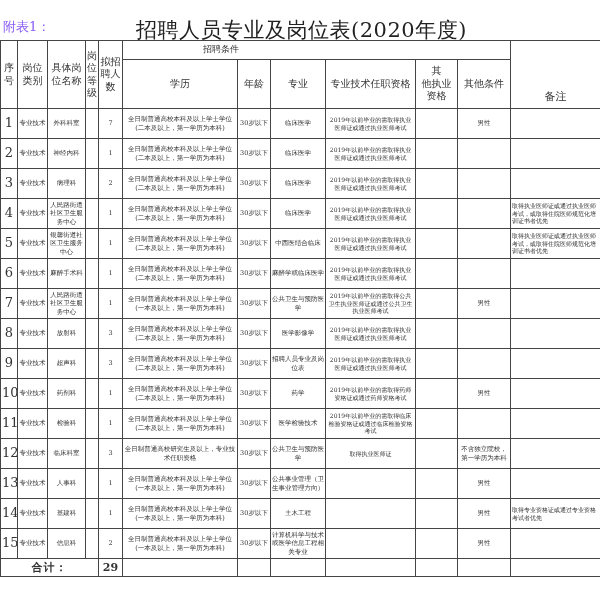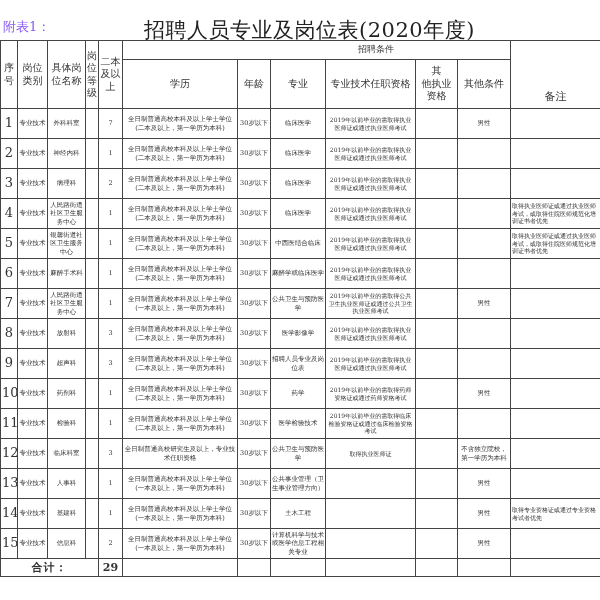--- a/index.html
+++ b/index.html
@@ -1,27 +1,27 @@
 <!DOCTYPE html>
 <html><head>
 <meta charset="utf-8">
 <style>
   html, body { margin:0; padding:0; background:#ffffff; }
   body { width:600px; height:600px; overflow:hidden; position:relative; font-family:"DejaVu Serif", "Liberation Serif", serif; color:#222; }
   .note { position:absolute; left:3px; top:18px; font-size:13px; color:#8b5cf6; }
-  .title { position:absolute; left:144px; top:16px; font-size:21px; color:#222; letter-spacing:0.5px; white-space:nowrap;text-align:right; }
+  .title { position:absolute; left:136px; top:16px; font-size:21px; color:#222; letter-spacing:0.5px; white-space:nowrap;text-align:right; }
   table { position:absolute; left:0; top:40px; width:600px; border-collapse:collapse; table-layout:fixed; }
   td, th { border:1px solid #444; padding:0 1px; text-align:center; vertical-align:middle; font-weight:normal; overflow:hidden; line-height:1.25; }
   th { font-size:10px; color:#333; }
   td { font-size:6.5px; color:#333; height:29px; }
   td.seq { font-size:13px; }
   td.small { font-size:6px; }
   td.left { text-align:left; }
   th.sub { height:48px; }
-  th.group { height:18px; font-size:9px; text-align:center; padding-left:120px; }
+  th.group { height:18px; font-size:9px; text-align:left; padding-left:80px; }
   th.remark { vertical-align:bottom; padding-bottom:4px; font-size:11px; }
   tr.total td { height:17px; font-size:11px; font-weight:bold; }
   tr.total td.total-label { letter-spacing:1px; }
 </style>
 </head>
 <body>
 
 <div class="note">附表1：</div>
 <div class="title">招聘人员专业及岗位表(2020年度)</div>
 
@@ -39,21 +39,21 @@
     <col style="width:42px">
     <col style="width:53px">
     <col style="width:90px">
   </colgroup>
   <thead>
     <tr>
       <th rowspan="2">序号</th>
       <th rowspan="2">岗位类别</th>
       <th rowspan="2">具体岗位名称</th>
       <th rowspan="2">岗位等级</th>
-      <th rowspan="2">二本及以上</th>
+      <th rowspan="2">拟招聘人数</th>
       <th colspan="6" class="group">招聘条件</th>
       <th rowspan="2" class="remark">备注</th>
     </tr>
     <tr>
       <th class="sub">学历</th>
       <th class="sub">年龄</th>
       <th class="sub">专业</th>
       <th class="sub">专业技术任职资格</th>
       <th class="sub">其　　他执业资格</th>
       <th class="sub">其他条件</th>

